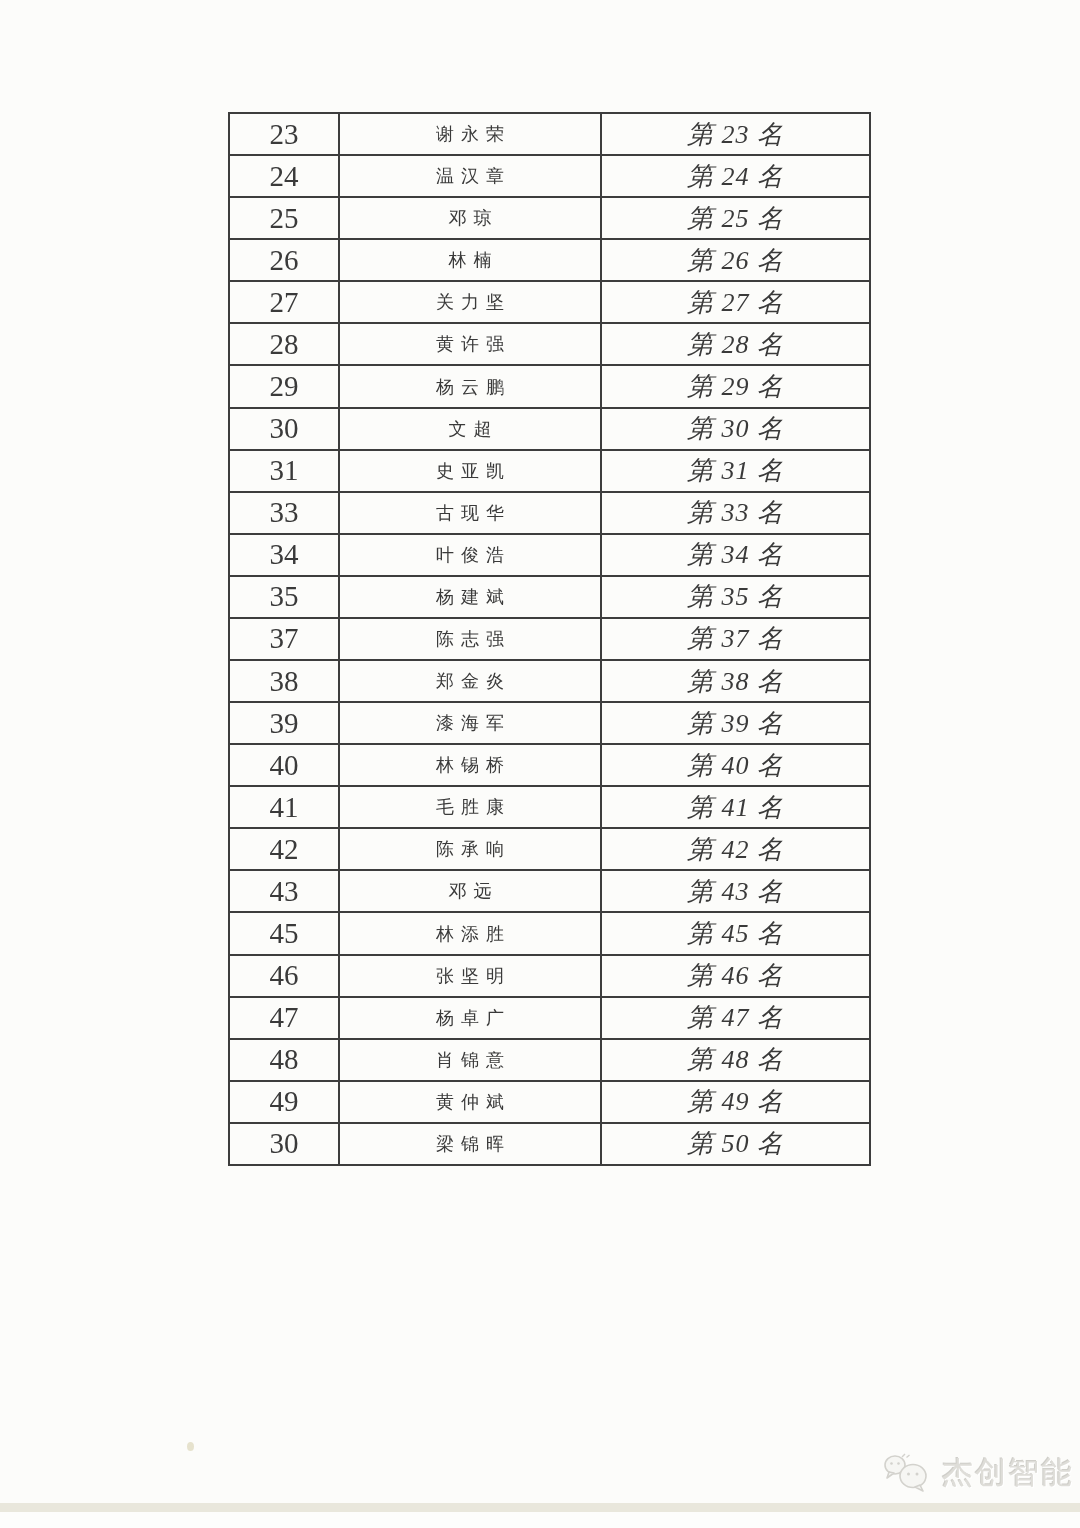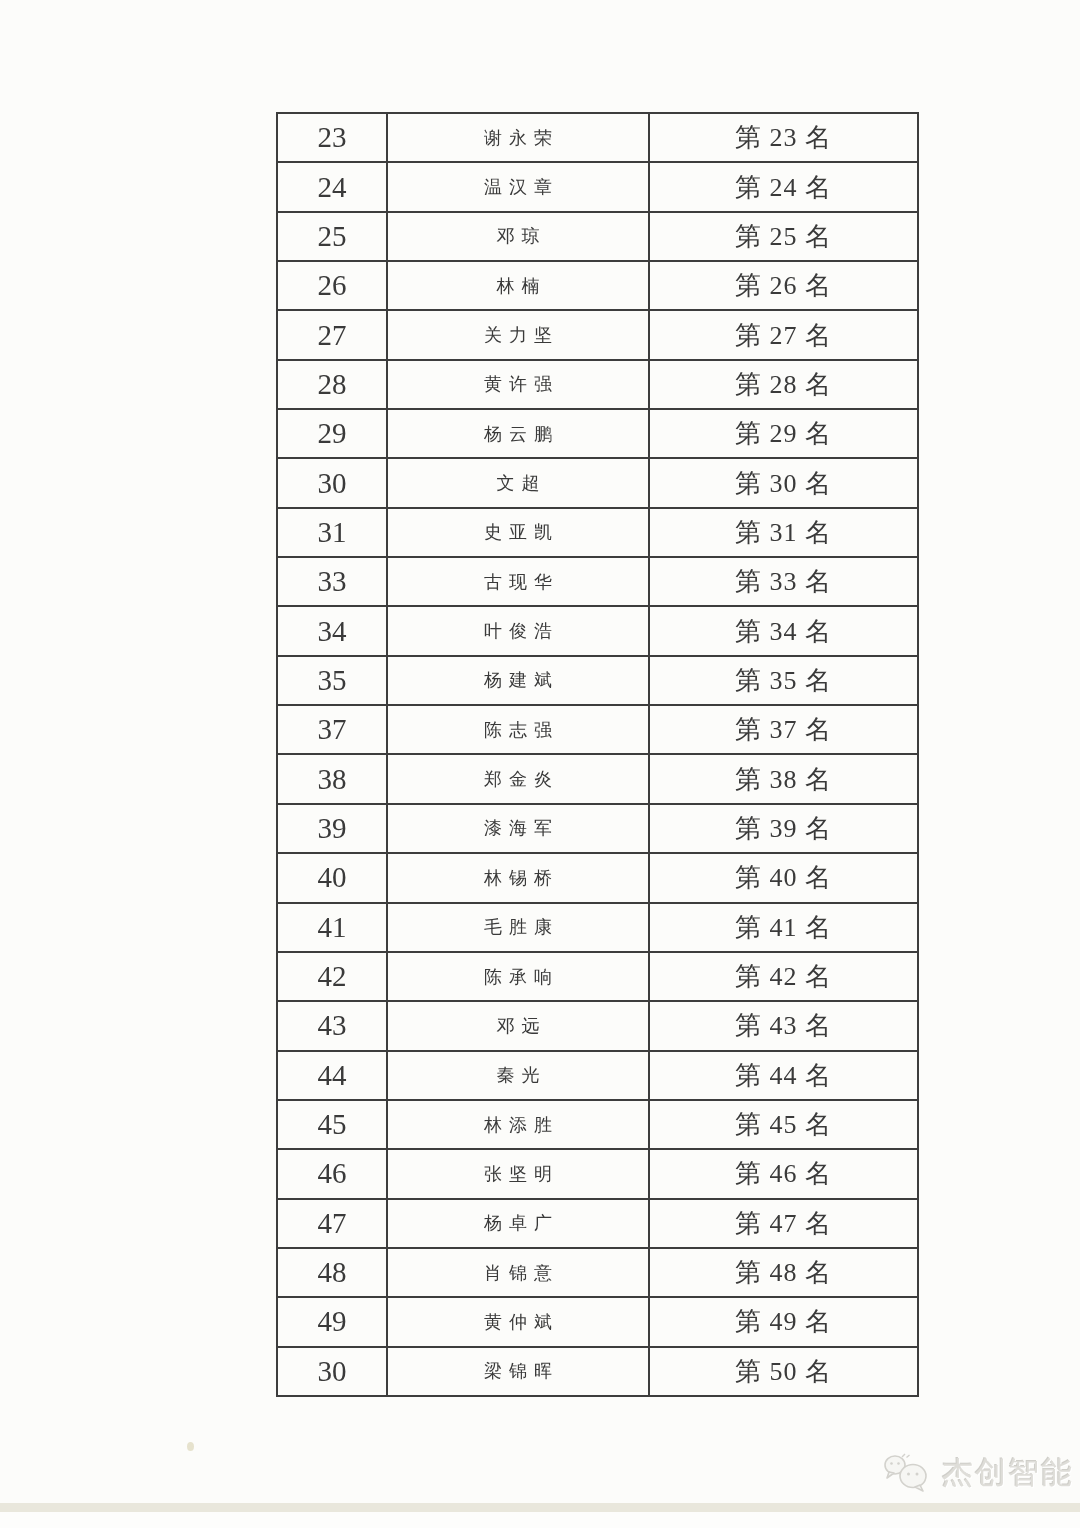--- a/index.html
+++ b/index.html
@@ -11,24 +11,23 @@
   }
   .page {
     position: relative;
     width: 1080px; height: 1528px;
     background: #fcfcfa;
     overflow: hidden;
   }
   .rank-table {
     position: absolute;
     left: 228px; top: 112px;
-    width: 641px; height: 1285px;
+    width: 641px; height: 1054px;
     border-collapse: collapse;
     table-layout: fixed;
-    margin-left: 48px;
   }
   .rank-table td {
     border: 2px solid #3d3d3d;
     text-align: center;
     vertical-align: middle;
     color: #3a3a3a;
     padding: 0;
   }
   .col-no   { width: 110px; }
   .col-name { width: 262px; }
@@ -38,20 +37,21 @@
     font-family: "Liberation Serif", "DejaVu Serif", serif;
   }
   td.cell-name {
     font-size: 18px;
     letter-spacing: 7px;
     text-indent: 7px;
   }
   td.cell-rank {
     font-size: 26px;
     letter-spacing: 1px;
+    font-style: italic;
   }
   .page-bottom-band {
     position: absolute;
     left: 0; top: 1503px;
     width: 1080px; height: 9px;
     background: #e9e7dc;
   }
   .page-bottom-below {
     position: absolute;
     left: 0; top: 1512px;
@@ -182,25 +182,20 @@
       </tr>
         <tr>
         <td class="cell-no">42</td>
         <td class="cell-name">陈承响</td>
         <td class="cell-rank">第 42 名</td>
       </tr>
         <tr>
         <td class="cell-no">43</td>
         <td class="cell-name">邓远</td>
         <td class="cell-rank">第 43 名</td>
-      </tr>
-        <tr>
-        <td class="cell-no">44</td>
-        <td class="cell-name">秦光</td>
-        <td class="cell-rank">第 44 名</td>
       </tr>
         <tr>
         <td class="cell-no">45</td>
         <td class="cell-name">林添胜</td>
         <td class="cell-rank">第 45 名</td>
       </tr>
         <tr>
         <td class="cell-no">46</td>
         <td class="cell-name">张坚明</td>
         <td class="cell-rank">第 46 名</td>

